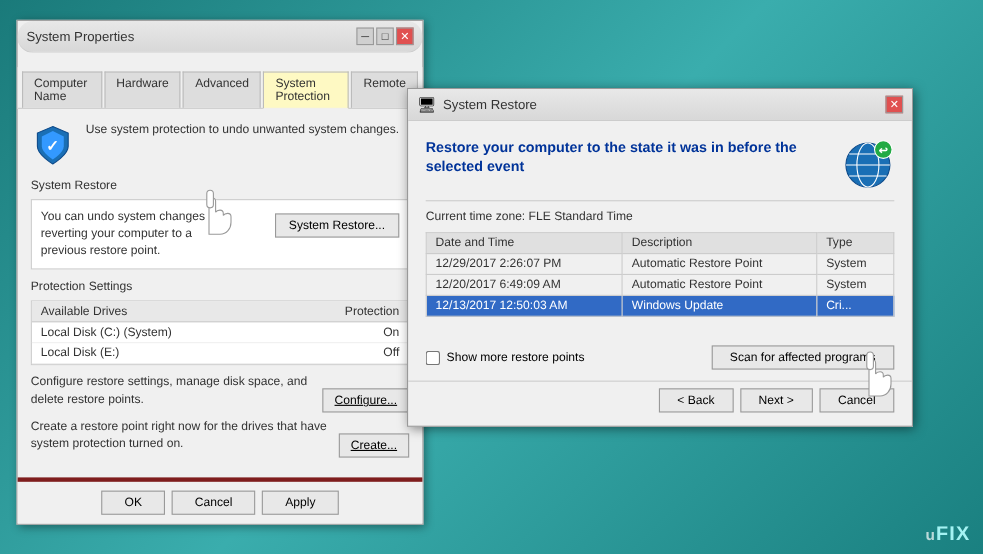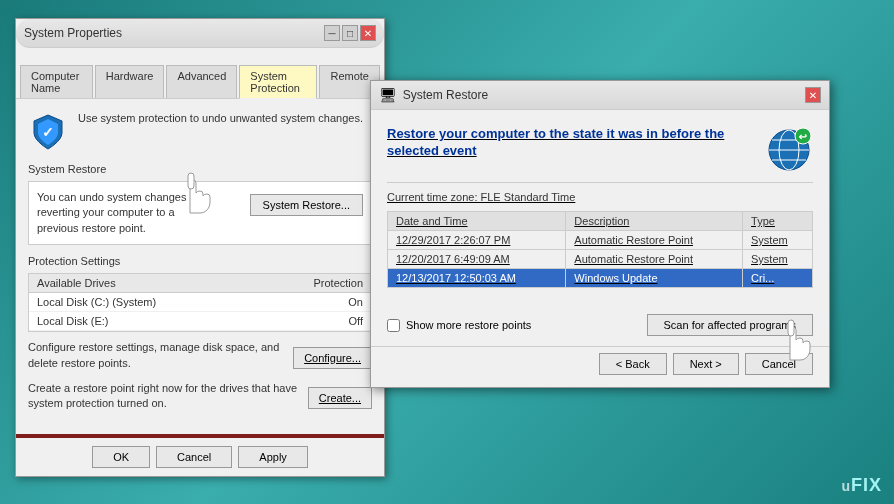--- a/index.html
+++ b/index.html
@@ -184,21 +184,21 @@
     .config-text {
       font-size: 11px;
       color: #333;
       line-height: 1.4;
       margin-bottom: 4px;
     }
 
     .row-with-btn {
       display: flex;
       justify-content: space-between;
-      align-items: center;
+      align-items: flex-end;
       margin-bottom: 6px;
     }
 
     .side-btn {
       padding: 4px 10px;
       font-size: 11px;
       background: #e8e8e8;
       border: 1px solid #999;
       cursor: pointer;
       white-space: nowrap;
@@ -240,21 +240,20 @@
       background: linear-gradient(to bottom, #e8e8e8, #d8d8d8);
       padding: 6px 8px;
       display: flex;
       align-items: center;
       justify-content: space-between;
       border-bottom: 1px solid #ccc;
     }
 
     .restore-body {
       padding: 16px;
-      text-decoration: underline;
     }
 
     .restore-headline {
       font-size: 13px;
       color: #003399;
       font-weight: bold;
       margin-bottom: 4px;
       display: flex;
       justify-content: space-between;
       align-items: flex-start;

